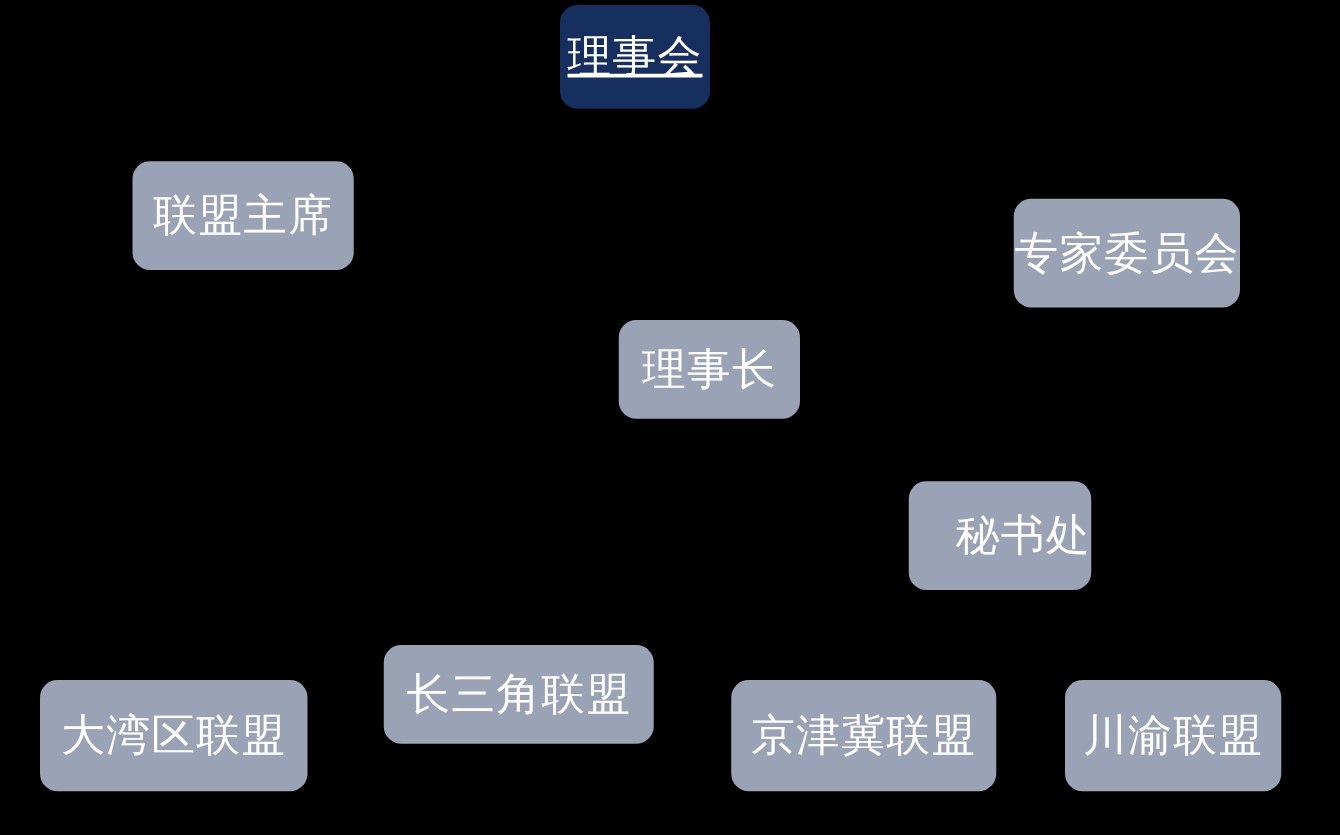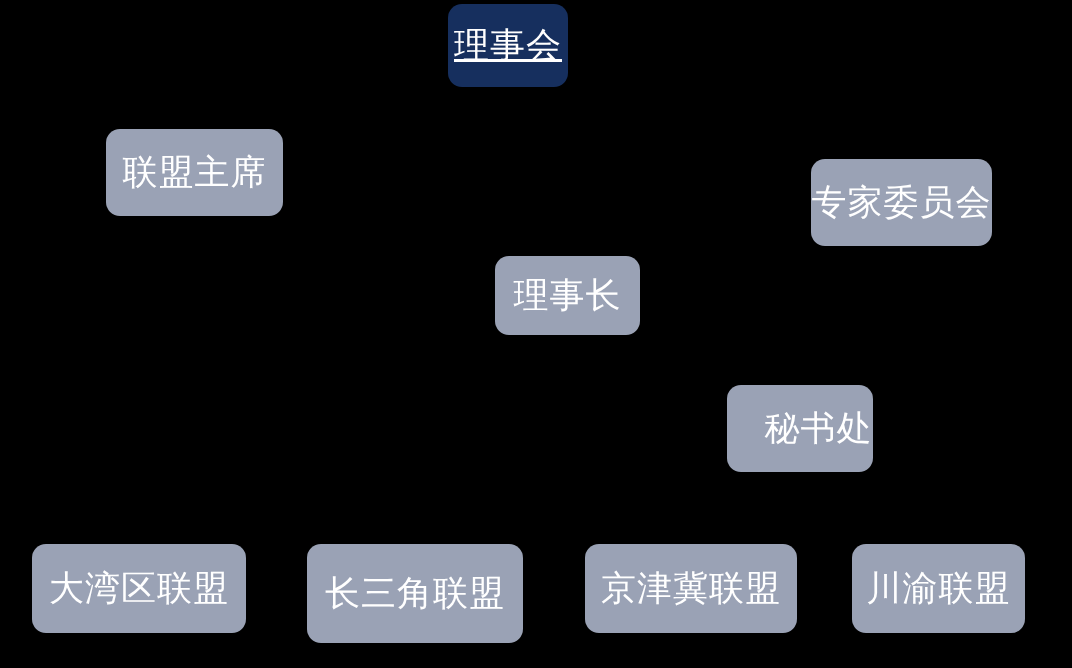--- a/index.html
+++ b/index.html
@@ -35,21 +35,21 @@
   .node.secondary { background: var(--secondary, #9aa2b5); }
 
   
   .n-board              { left: 448px; top: 4px;   width: 120px; height: 83px; text-decoration: underline; }
   .n-alliance-chairman  { left: 106px; top: 129px; width: 177px; height: 87px; }
   .n-supervisory-board  { left: 654px; top: 129px; width: 148px; height: 88px; }
   .n-expert-committee   { left: 811px; top: 129px; width: 181px; height: 87px; margin-top: 30px; }
   .n-council-president  { left: 463px; top: 256px; width: 145px; height: 79px; margin-left: 32px; }
   .n-secretariat        { left: 727px; top: 385px; width: 146px; height: 87px; padding-left: 37px; }
   .n-bay-area           { left: 32px;  top: 544px; width: 214px; height: 89px; }
-  .n-yangtze-delta      { left: 307px; top: 544px; width: 216px; height: 99px; }
+  .n-yangtze-delta      { left: 307px; top: 516px; width: 216px; height: 79px; }
   .n-jingjinji          { left: 585px; top: 544px; width: 212px; height: 89px; text-align: center; }
   .n-chuanyu            { left: 852px; top: 544px; width: 173px; height: 89px; }
 </style>
 </head>
 <body>
 
 <div class="canvas">
   <div class="node primary n-board">理事会</div>
 
   <div class="node secondary n-alliance-chairman">联盟主席</div>

